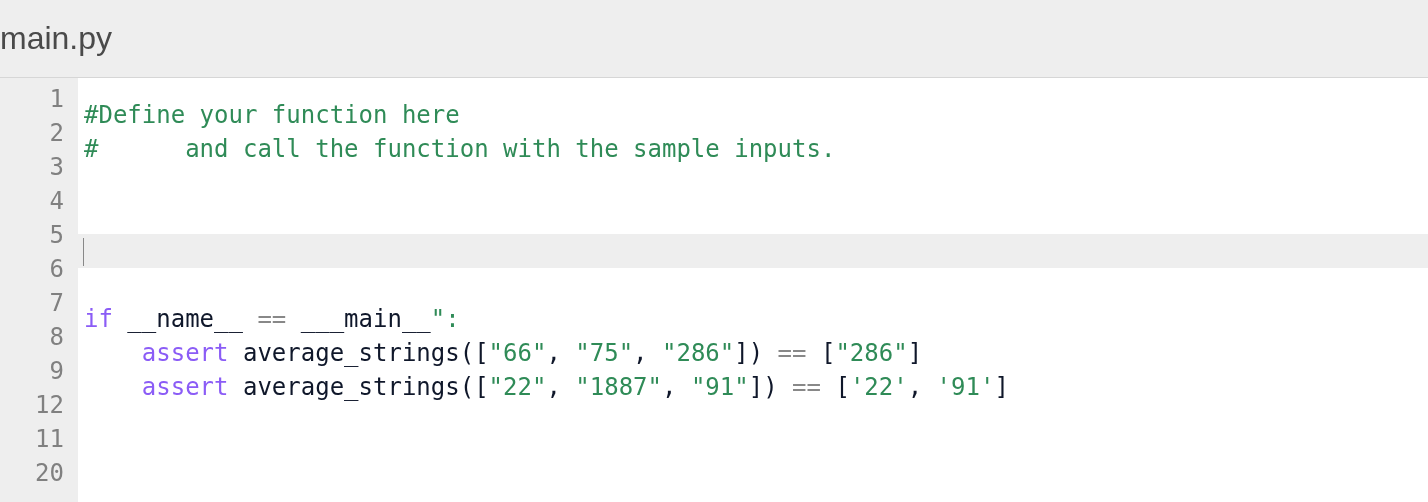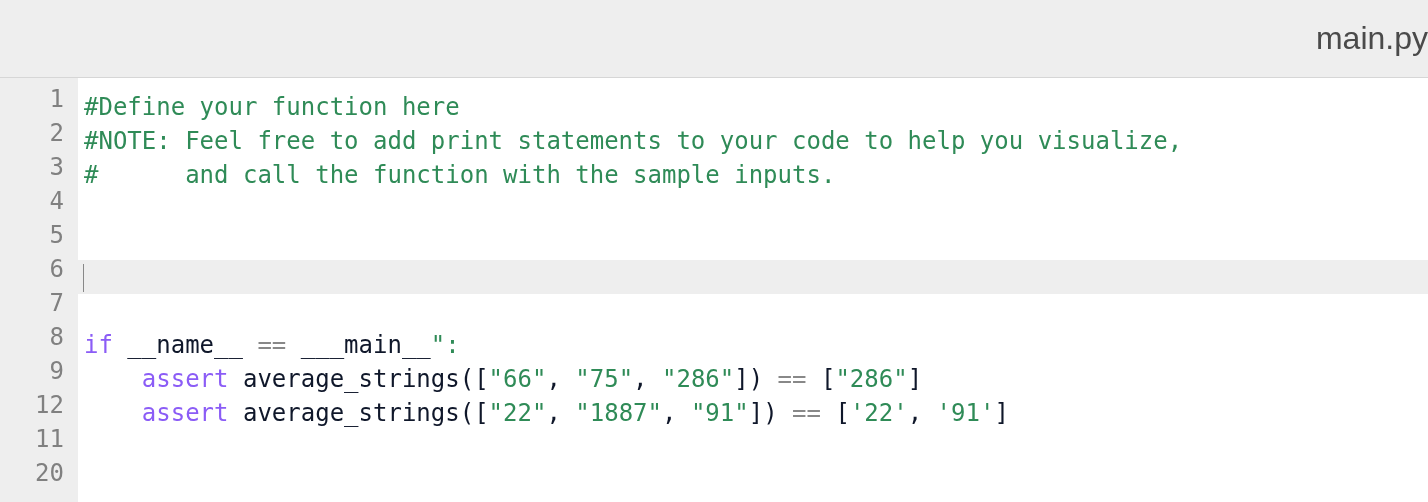--- a/index.html
+++ b/index.html
@@ -8,21 +8,21 @@
     height: 502px;
     font-family: "SF Mono", "Monaco", "Menlo", "Consolas", "DejaVu Sans Mono", monospace;
     background: #eeeeee;
     overflow: hidden;
   }
   .header {
     height: 78px;
     background: #eeeeee;
     display: flex;
     align-items: center;
-    justify-content: flex-end;
+    justify-content: flex-start;
     border-bottom: 1px solid #d6d6d6;
   }
   .header-title {
     font-family: -apple-system, BlinkMacSystemFont, "Segoe UI", Helvetica, Arial, sans-serif;
     font-size: 32px;
     color: #4a4a4a;
     font-weight: 400;
   }
   .editor {
     display: flex;
@@ -39,21 +39,21 @@
   .gutter-line {
     height: 34px;
     line-height: 34px;
     font-size: 24px;
     color: #808080;
     text-align: right;
     padding-right: 14px;
   }
   .code-area {
     flex: 1;
-    padding-top: 12px;
+    padding-top: 20px;
     background: #ffffff;
     position: relative;
     border-radius: 13px;
   }
   .code-line {
     height: 34px;
     line-height: 34px;
     font-size: 24px;
     white-space: pre;
     padding-left: 6px;
@@ -93,21 +93,20 @@
       <div class="gutter-line">6</div>
       <div class="gutter-line">7</div>
       <div class="gutter-line">8</div>
       <div class="gutter-line">9</div>
       <div class="gutter-line">12</div>
       <div class="gutter-line">11</div>
       <div class="gutter-line">20</div>
     </div>
   <div class="code-area">
       <div class="code-line"><span class="tk-comment">#Define your function here</span></div>
-      <div class="code-line"><span class="tk-comment">#NOTE: Feel free to add print statements to your code to help you visualize,</span></div>
       <div class="code-line"><span class="tk-comment">#      and call the function with the sample inputs.</span></div>
       <div class="code-line"></div>
       <div class="code-line"></div>
       <div class="code-line active"><span class="tk-cursor"></span></div>
       <div class="code-line"></div>
       <div class="code-line"><span class="tk-keyword">if</span><span class="tk-ident"> __name__ </span><span class="tk-op">==</span><span class="tk-ident"> ___main__</span><span class="tk-string">":</span></div>
       <div class="code-line"><span class="tk-ident">    </span><span class="tk-keyword">assert</span><span class="tk-ident"> average_strings([</span><span class="tk-string">"66"</span><span class="tk-ident">, </span><span class="tk-string">"75"</span><span class="tk-ident">, </span><span class="tk-string">"286"</span><span class="tk-ident">]) </span><span class="tk-op">==</span><span class="tk-ident"> [</span><span class="tk-string">"286"</span><span class="tk-ident">]</span></div>
       <div class="code-line"><span class="tk-ident">    </span><span class="tk-keyword">assert</span><span class="tk-ident"> average_strings([</span><span class="tk-string">"22"</span><span class="tk-ident">, </span><span class="tk-string">"1887"</span><span class="tk-ident">, </span><span class="tk-string">"91"</span><span class="tk-ident">]) </span><span class="tk-op">==</span><span class="tk-ident"> [</span><span class="tk-string">'22'</span><span class="tk-ident">, </span><span class="tk-string">'91'</span><span class="tk-ident">]</span></div>
       <div class="code-line"></div>
     </div>

